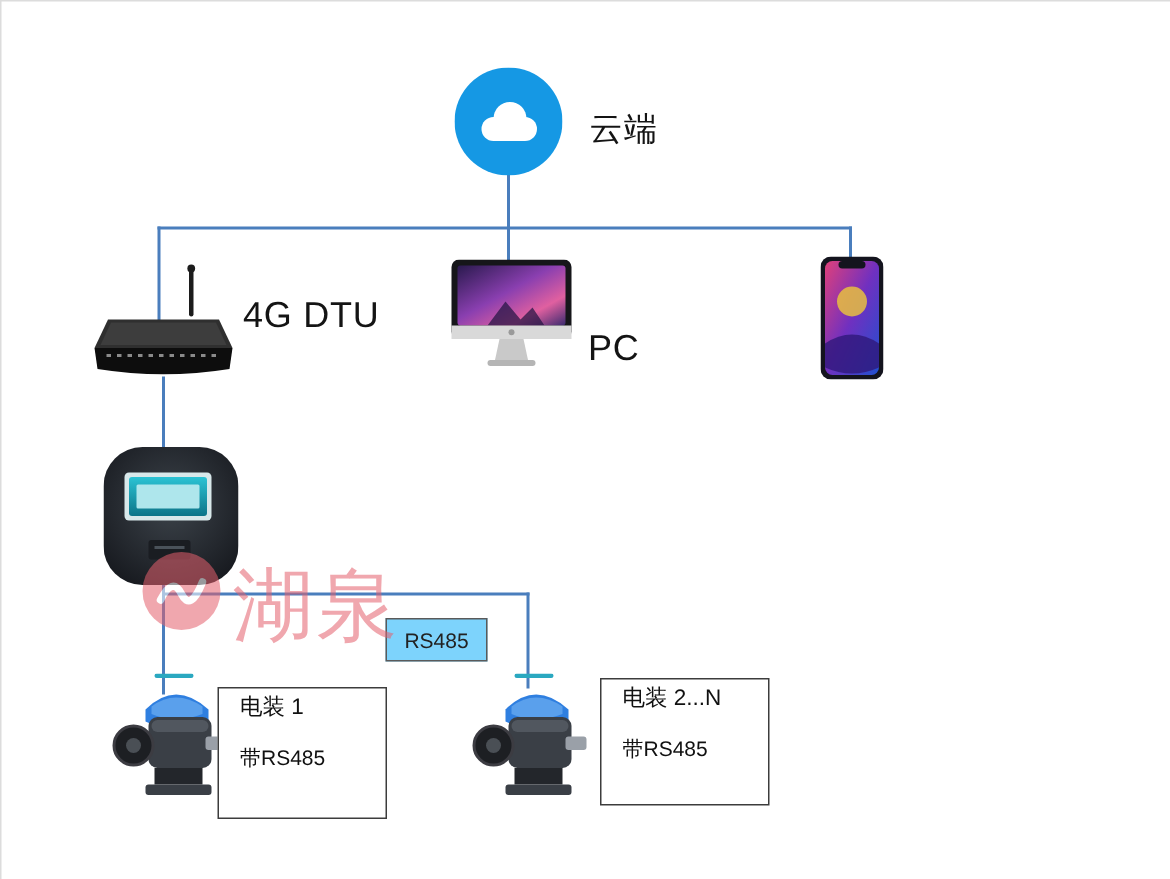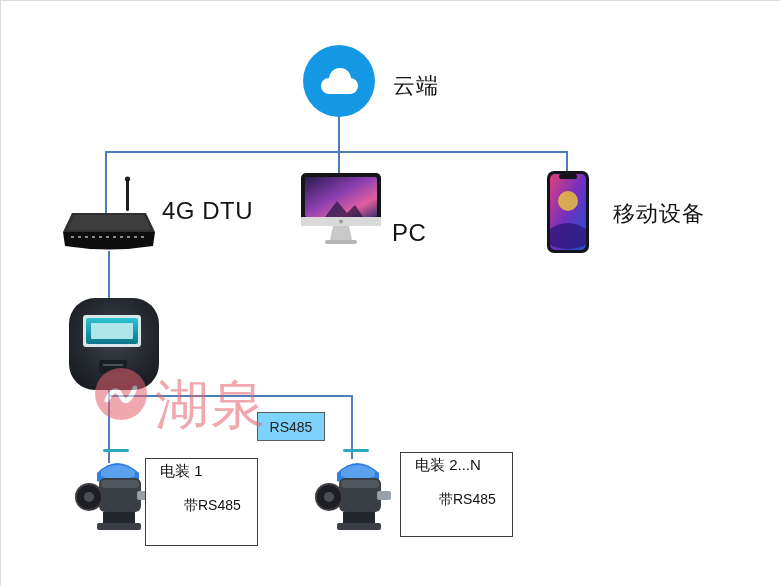--- a/index.html
+++ b/index.html
@@ -24,21 +24,21 @@
   .rsbox{
     position:absolute;border:1px solid #5a5a5a;background:#7dd3fc;
     display:flex;align-items:center;justify-content:center;
     font-size:14px;color:#222;
   }
   .nodebox{
     position:absolute;border:1px solid #3c3c3c;background:#fff;
     padding:3px 0 0 14px;box-sizing:border-box;
   }
   .nodebox .l1{font-size:15px;margin-bottom:16px;color:#111;}
-  .nodebox .l2{font-size:14px;color:#111;margin-left:24px;}
+  .nodebox .l2{font-size:14px;color:#111;}
   .watermark{
     position:absolute;display:flex;align-items:center;gap:6px;
     opacity:.55;pointer-events:none;z-index:5;
   }
   .watermark .wm-text{
     font-size:54px;font-weight:normal;color:var(--watermark);
     letter-spacing:2px;line-height:1;margin-top:20px;
   }
   svg{display:block;}
 </style>
@@ -112,21 +112,20 @@
           <stop offset="1" stop-color="#2050d0"></stop>
         </linearGradient>
       </defs>
       <rect x="0" y="0" width="42" height="82" rx="7" fill="#14141e"></rect>
       <rect x="3" y="3" width="36" height="76" rx="5" fill="url(#phScreen)"></rect>
       <circle cx="21" cy="30" r="10" fill="#e8c040" opacity="0.85"></circle>
       <path d="M3 58 Q21 46 39 58 L39 74 Q21 82 3 74 Z" fill="#30187a" opacity="0.8"></path>
       <rect x="12" y="3" width="18" height="5" rx="2.5" fill="#14141e"></rect>
     </svg>
   </div>
-  <div class="label label-md" style="left:612px;top:198px;">移动设备</div>
 
   <div class="abs" style="left:68px;top:297px;width:90px;height:92px;">
     <svg width="90" height="92" viewBox="0 0 90 92">
       <defs>
         <radialGradient id="cabBg" cx="0.5" cy="0.42" r="0.75">
           <stop offset="0" stop-color="#3c434a"></stop>
           <stop offset="0.6" stop-color="#23272d"></stop>
           <stop offset="1" stop-color="#121419"></stop>
         </radialGradient>
         <linearGradient id="cabScr" x1="0" y1="0" x2="0" y2="1">

